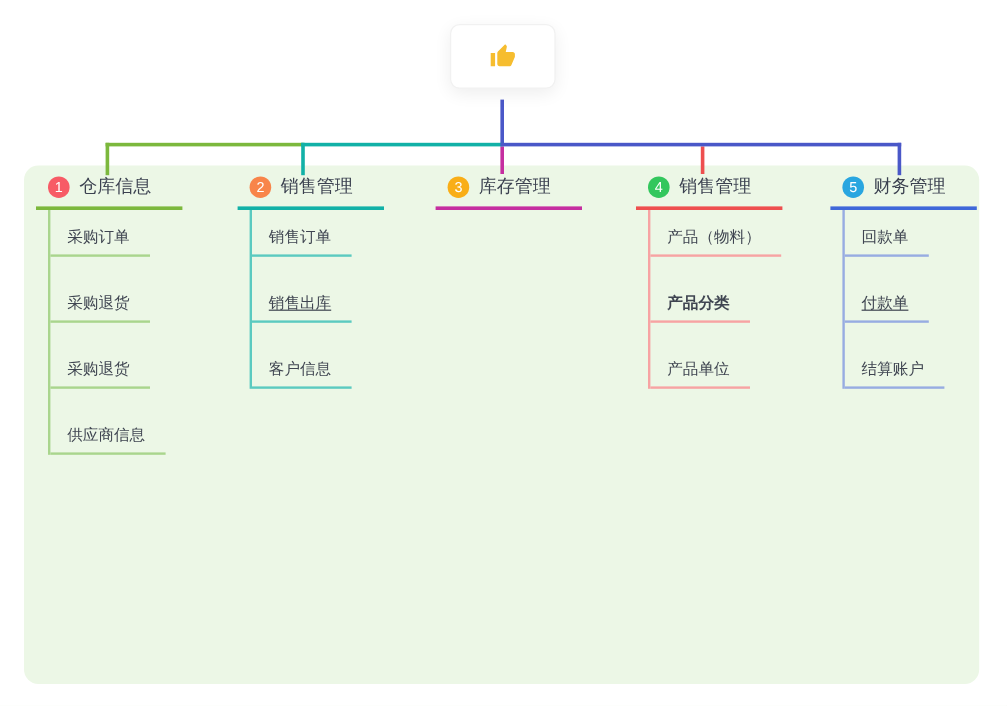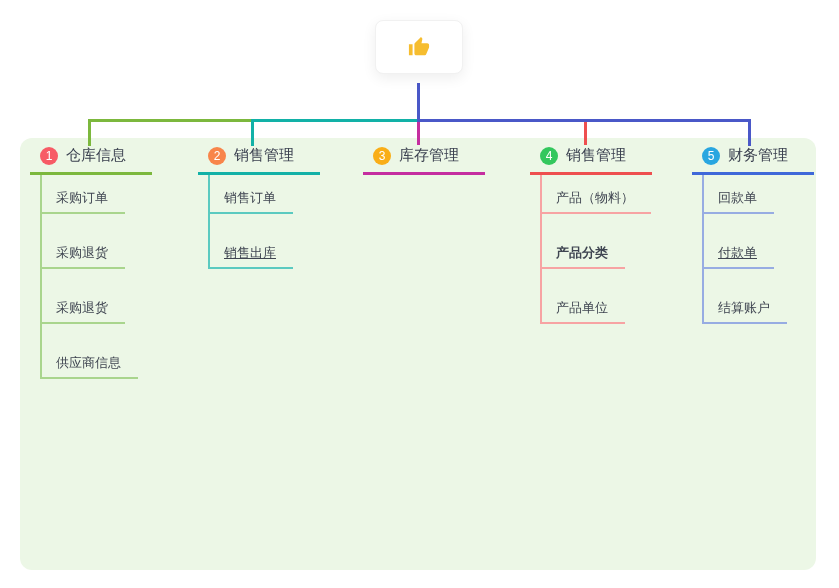--- a/index.html
+++ b/index.html
@@ -84,20 +84,23 @@
       <span class="badge" style="background-color: rgb(248, 133, 74);">2</span>
       <span>销售管理</span>
     </div>
     <div class="children" style="border-left-color: rgb(91, 202, 192);">
       <div class="child-row">
           <span class="child" style="border-bottom-color: rgb(91, 202, 192);">销售订单</span>
         </div>
       <div class="child-row">
           <span class="child" style="border-bottom-color: rgb(91, 202, 192); text-decoration: underline;">销售出库</span>
         </div>
+      <div class="child-row">
+          <span class="child" style="border-bottom-color: rgb(91, 202, 192);">客户信息</span>
+        </div>
     </div>
   </div>
 
   <div class="branch" style="left:363px">
     <div class="branch-header" style="border-bottom-color: rgb(197, 46, 160);">
       <span class="badge" style="background-color: rgb(249, 174, 23);">3</span>
       <span>库存管理</span>
     </div>
   </div>
 

